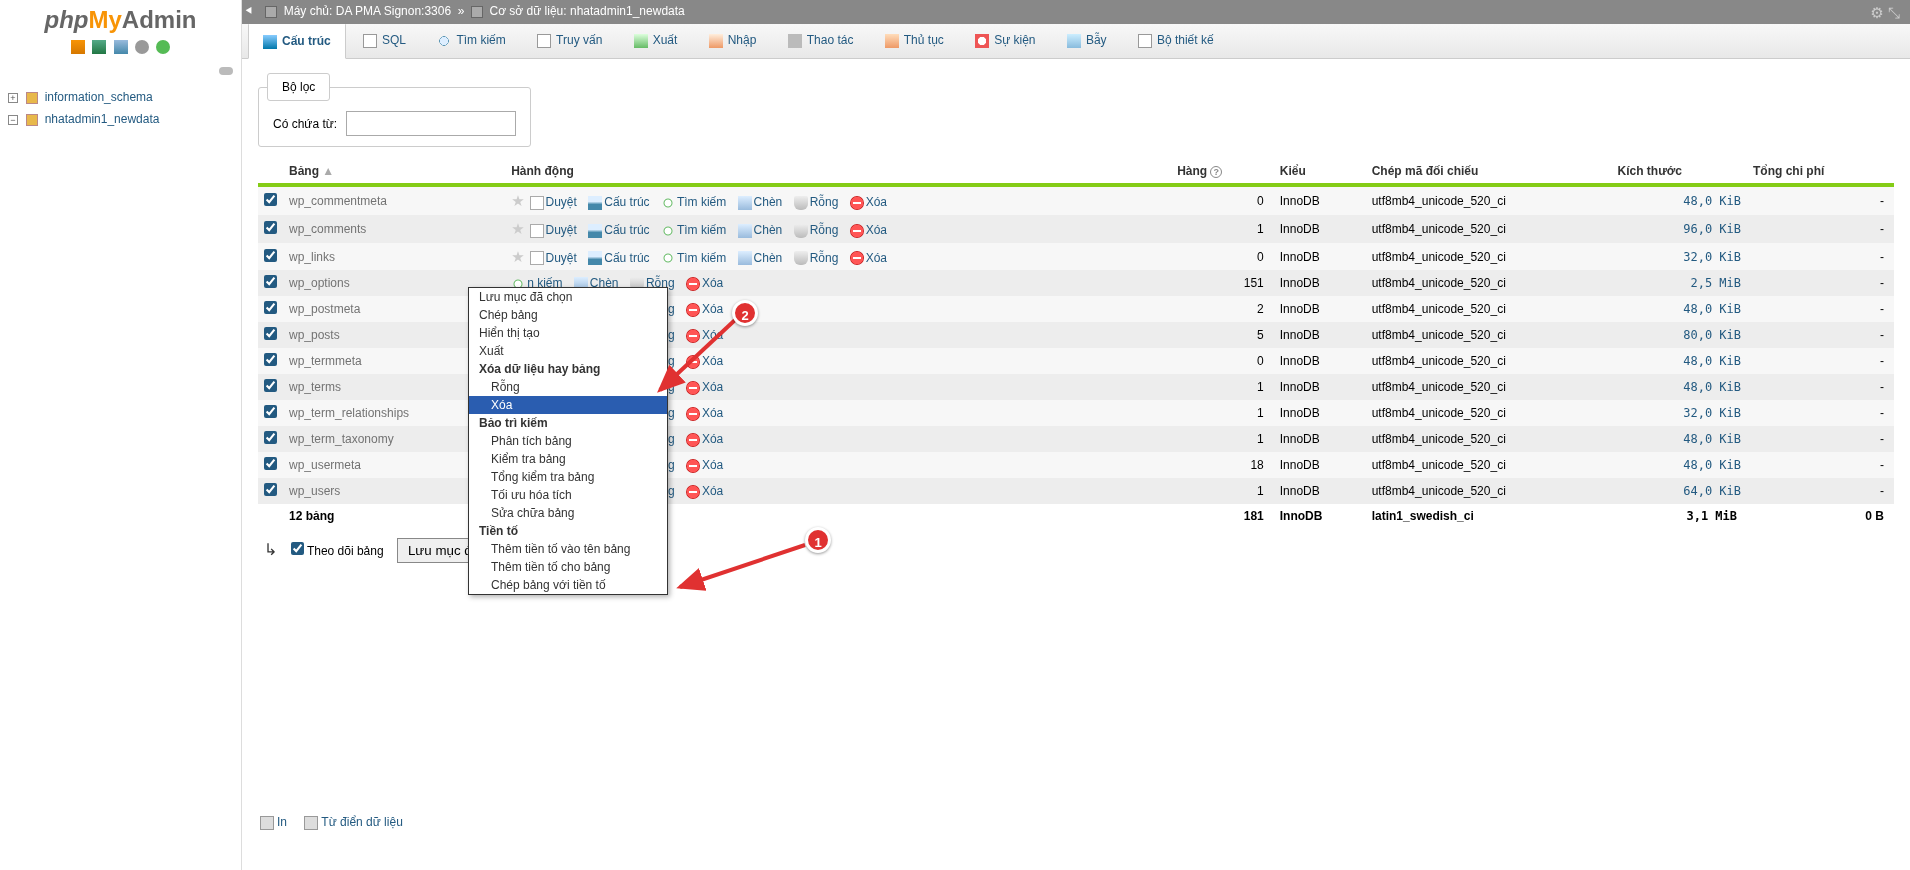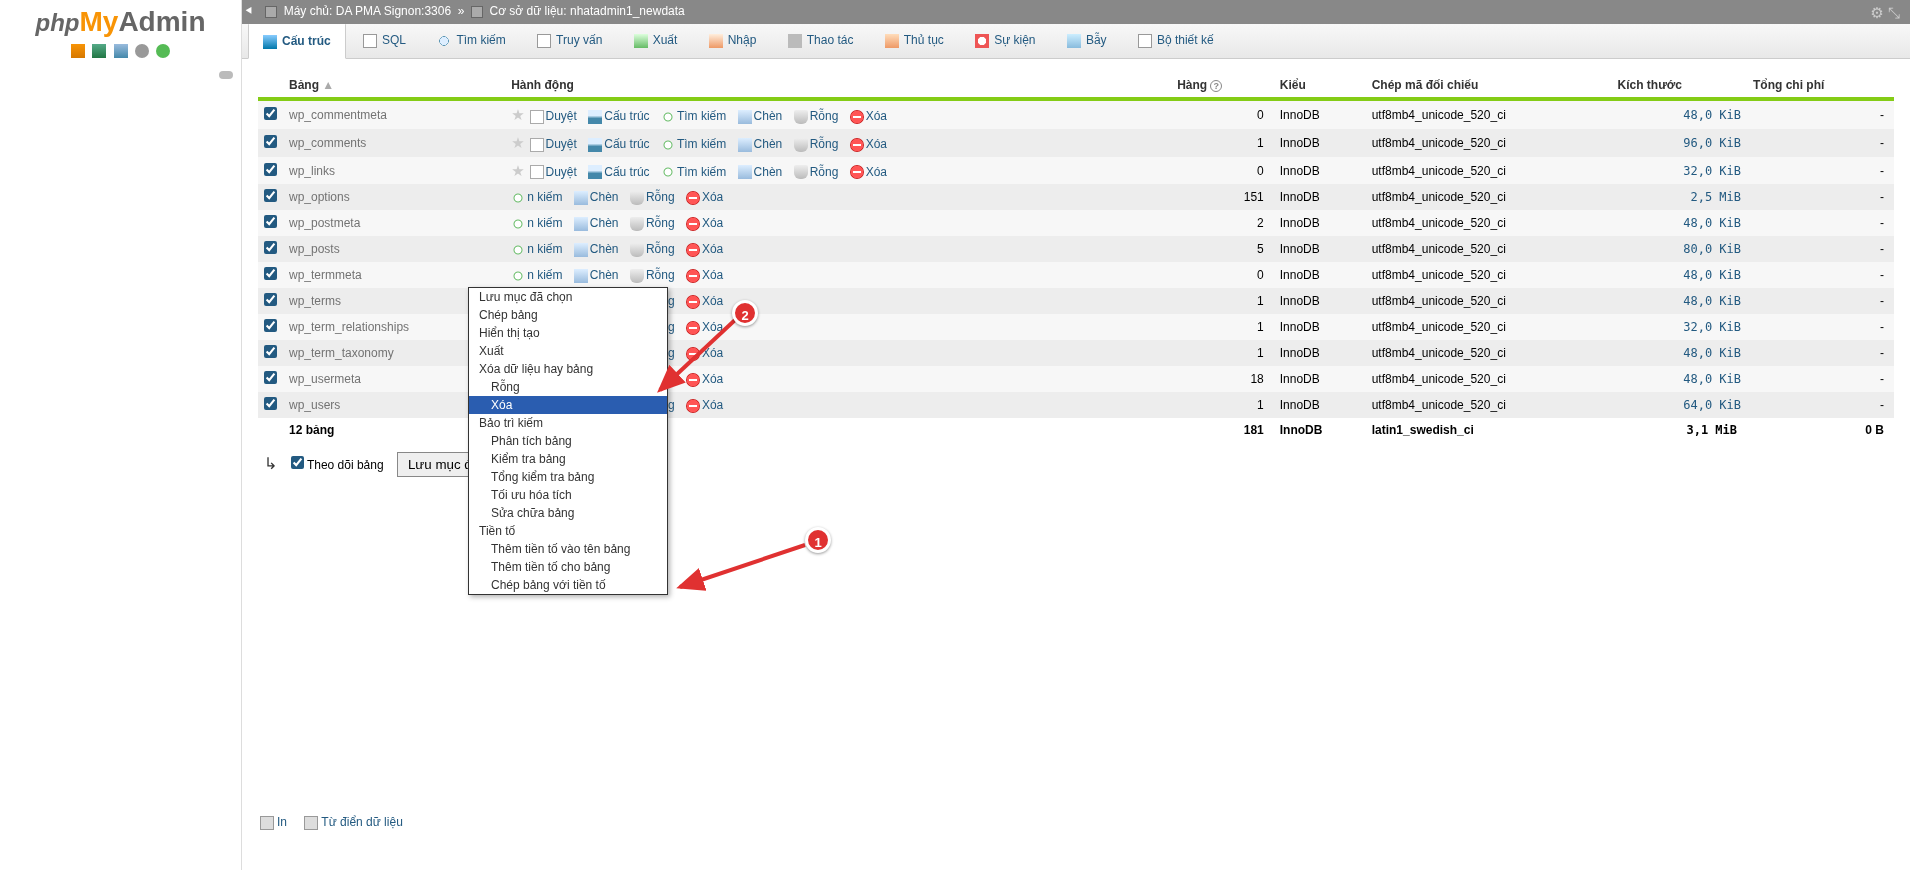--- a/index.html
+++ b/index.html
@@ -1,21 +1,21 @@
 <!DOCTYPE html>
 <html><head>
 <meta charset="utf-8">
 <style>
 *{box-sizing:border-box;margin:0;padding:0}
 body{font-family:sans-serif;font-size:12px;background:#fff;width:1910px;height:870px;overflow:hidden;position:relative}
 #left{position:absolute;left:0;top:0;width:242px;height:870px;background:#fff;border-right:1px solid #ddd}
 #logo{text-align:center;padding:6px 0 2px}
 #logo .php{color:#666;font-style:italic;font-weight:bold;font-size:24px}
-#logo .my{color:#f89406;font-weight:bold;font-size:28px}
-#logo .admin{color:#666;font-weight:bold;font-size:28px}
+#logo .my{color:#f89406;font-weight:bold;font-size:24px}
+#logo .admin{color:#666;font-weight:bold;font-size:24px}
 #iconrow{text-align:center;padding:3px 0 6px}
 #iconrow span{display:inline-block;width:14px;height:14px;margin:0 2px;vertical-align:middle}
 .ic-home{background:linear-gradient(#f89406,#d67800)}
 .ic-exit{background:linear-gradient(#5a8,#274)}
 .ic-doc{background:linear-gradient(#9bd,#48a)}
 .ic-gear{background:#999;border-radius:50%}
 .ic-reload{background:#5b5;border-radius:50%}
 #recent{border-top:1px solid #ddd;border-bottom:1px solid #ddd}
 #recent a{display:inline-block;padding:8px 12px;color:#235a81;text-decoration:none}
 #linkbar{text-align:right;padding:4px 8px}
@@ -69,21 +69,21 @@
 .aic-drop::after{content:"";position:absolute;left:3px;top:6px;width:8px;height:2px;background:#fff}
 .num{text-align:right;padding-right:10px!important}
 .size{font-family:monospace;color:#235a81;text-align:right}
 .fsum td{font-weight:bold;background:#fff!important}
 #below{padding:10px 6px}
 #below .arrup{font-size:16px;margin-right:10px;color:#333}
 #below select{border:1px solid #888;padding:3px 6px;width:200px;background:#efefef}
 #ctxmenu{position:absolute;left:468px;top:287px;width:200px;background:#fff;border:1px solid #333;box-shadow:2px 2px 5px rgba(0,0,0,.3);z-index:100}
 #ctxmenu .mi{padding:2px 10px;color:#333;cursor:pointer;font-size:12px}
 #ctxmenu .mi.ind{padding-left:22px}
-#ctxmenu .mi.hd{font-weight:normal}
+#ctxmenu .mi.hd{font-weight:bold}
 #ctxmenu .mi.sel{background:#2a5db0;color:#fff}
 .anno{position:absolute;z-index:200}
 .circ{width:26px;height:26px;background:#e03131;border:3px solid #fff;border-radius:50%;color:#fff;text-align:center;line-height:26px;font-weight:bold;font-size:13px;box-shadow:0 1px 3px rgba(0,0,0,.4)}
 .arrow-red{stroke:#e03131;stroke-width:4;fill:none;marker-end:url(#ah)}
 .btm{position:absolute;bottom:40px;left:18px}
 .btm a{color:#235a81;margin-right:14px}
 .btm .pic{display:inline-block;width:14px;height:14px;background:#ddd;border:1px solid #999;vertical-align:middle;margin-right:3px}
 #console{position:absolute;bottom:0;left:0;right:0;height:24px;background:#e8e8e8;border-top:1px solid #ccc;padding:4px 10px;font-size:11px;color:#555}
 #console .cic{display:inline-block;width:12px;height:12px;background:#888;vertical-align:middle;margin-right:4px}
 .qic{display:inline-block;width:12px;height:12px;border:1px solid #888;border-radius:50%;text-align:center;line-height:10px;font-size:9px;color:#888;margin-left:3px;vertical-align:middle}
@@ -96,20 +96,32 @@
     <span class="php">php</span><span class="my">My</span><span class="admin">Admin</span>
   </div>
   <div id="iconrow">
     <span class="ic-home"></span>
     <span class="ic-exit"></span>
     <span class="ic-doc"></span>
     <span class="ic-gear"></span>
     <span class="ic-reload"></span>
   </div>
   <div id="linkbar"><span></span></div>
+  <div class="tree">
+    <div class="tree-row">
+      <span class="sq">+</span>
+      <span class="dbic"></span>
+      <span>information_schema</span>
+    </div>
+    <div class="tree-row">
+      <span class="sq">−</span>
+      <span class="dbic"></span>
+      <span>nhatadmin1_newdata</span>
+    </div>
+  </div>
 </div>
 
 <div id="main">
   <div id="crumb">
     <span class="larr">⯇</span>&nbsp;&nbsp;&nbsp;
     <span class="svr"></span>
     <span>Máy chủ:</span>
     <a>DA PMA Signon:3306</a>
     &nbsp;»&nbsp;
     <span class="svr"></span>
@@ -126,20 +138,27 @@
     <span class="tab"><span class="tic tic-export"></span><span>Xuất</span></span>
     <span class="tab"><span class="tic tic-import"></span><span>Nhập</span></span>
     <span class="tab"><span class="tic tic-ops"></span><span>Thao tác</span></span>
     <span class="tab"><span class="tic tic-routine"></span><span>Thủ tục</span></span>
     <span class="tab"><span class="tic tic-event"></span><span>Sự kiện</span></span>
     <span class="tab"><span class="tic tic-trig"></span><span>Bẫy</span></span>
     <span class="tab"><span class="tic tic-design"></span><span>Bộ thiết kế</span></span>
   </div>
 
   <div id="content">
+    <fieldset id="flt">
+      <legend>Bộ lọc</legend>
+      <div class="inner">
+        <span>Có chứa từ:</span>
+        <input type="text" style="">
+      </div>
+    </fieldset>
 
     <table class="tb">
       <thead>
           <tr>
         <th style="width:22px"></th>
         <th><span>Bảng</span> <span style="color:#aaa">▲</span></th>
         <th>Hành động</th>
         <th class="num"><span>Hàng</span><span class="qic">?</span></th>
         <th>Kiểu</th>
         <th>Chép mã đối chiếu</th>

